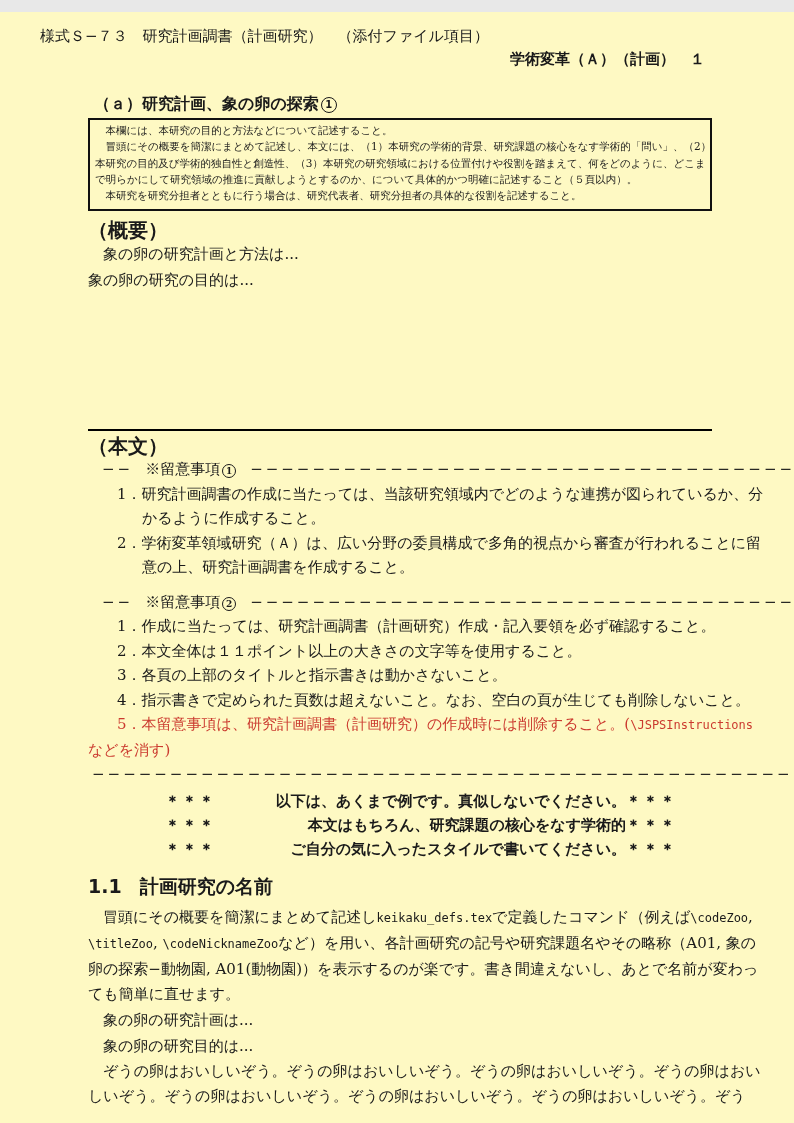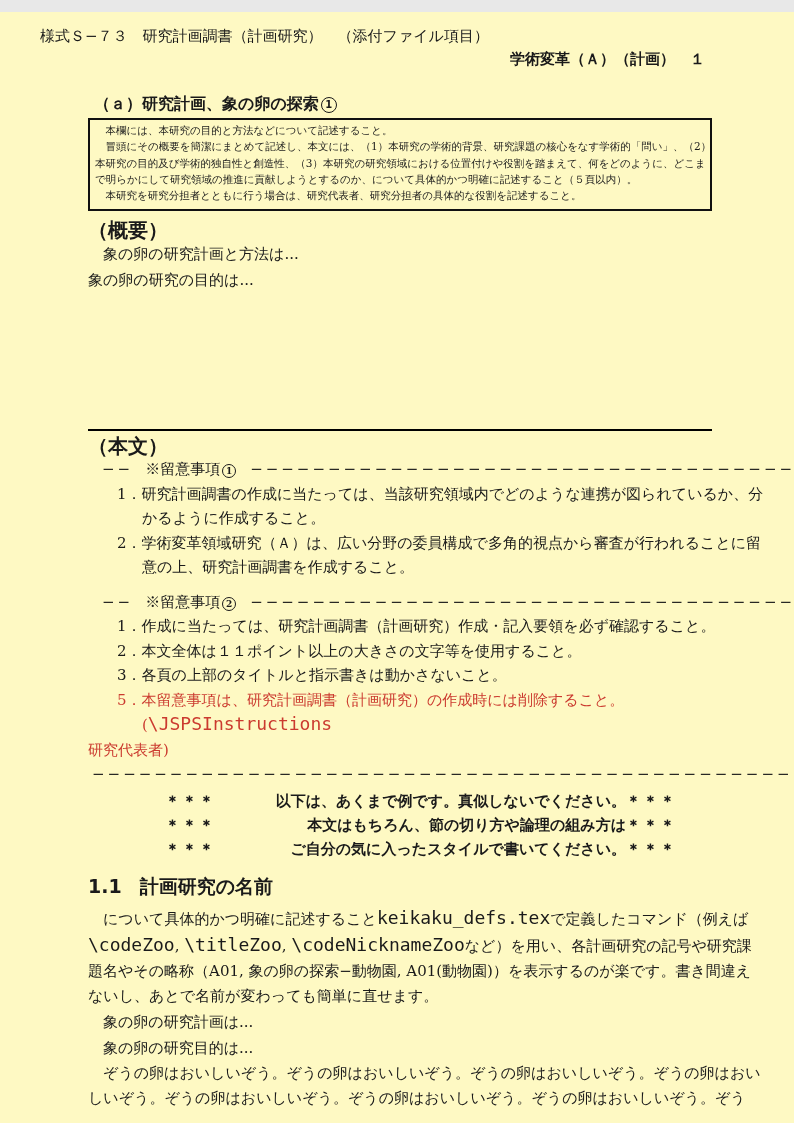--- a/index.html
+++ b/index.html
@@ -73,21 +73,21 @@
   .note-item {
     font-size:15px; line-height:24.5px;
     padding-left:54px; text-indent:-25px;
   }
   .red { color:#cb3a2f; }
   .red-cont { font-size:15px; line-height:24.5px; }
   .closing { margin-left:4px; font-size:15px; line-height:24.5px; letter-spacing:3px; white-space:nowrap; }
 
   .mono {
     font-family:"DejaVu Sans Mono","Liberation Mono",monospace;
-    font-size:18px;
+    font-size:12px;
   }
 
   .ex-block { margin-top:2px; }
   .ex-row {
     display:flex; align-items:baseline;
     margin-left:77px;
     font-family:"DejaVu Sans","Liberation Sans",sans-serif;
     font-weight:bold;
     font-size:15px; line-height:24px;
   }
@@ -129,44 +129,45 @@
     <div class="note-header"><span class="dashes">−−</span><span class="nh-label">※留意事項</span><span class="circ circ-s">1</span><span class="dashes nh-tail">−−−−−−−−−−−−−−−−−−−−−−−−−−−−−−−−−−−−−−−−</span></div>
 
     <div class="note-item">1．研究計画調書の作成に当たっては、当該研究領域内でどのような連携が図られているか、分かるように作成すること。</div>
     <div class="note-item">2．学術変革領域研究（Ａ）は、広い分野の委員構成で多角的視点から審査が行われることに留意の上、研究計画調書を作成すること。</div>
 
     <div class="note-header mt10"><span class="dashes">−−</span><span class="nh-label">※留意事項</span><span class="circ circ-s">2</span><span class="dashes nh-tail">−−−−−−−−−−−−−−−−−−−−−−−−−−−−−−−−−−−−−−−−</span></div>
 
     <div class="note-item">1．作成に当たっては、研究計画調書（計画研究）作成・記入要領を必ず確認すること。</div>
     <div class="note-item">2．本文全体は１１ポイント以上の大きさの文字等を使用すること。</div>
     <div class="note-item">3．各頁の上部のタイトルと指示書きは動かさないこと。</div>
+    <div class="note-item">4．指示書きで定められた頁数は超えないこと。なお、空白の頁が生じても削除しないこと。</div>
     <div class="note-item red"><span>5．本留意事項は、研究計画調書（計画研究）の作成時には削除すること。(</span><span class="mono">\JSPSInstructions</span></div>
-    <div class="red-cont red">研究代表者)</div>
+    <div class="red-cont red">などを消す)</div>
 
     <div class="closing">−−−−−−−−−−−−−−−−−−−−−−−−−−−−−−−−−−−−−−−−−−−−−−−</div>
 
     <div class="ex-block">
       <div class="ex-row">
           <span class="ex-stars">＊＊＊</span>
           <span class="ex-text">以下は、あくまで例です。真似しないでください。</span>
           <span class="ex-stars">＊＊＊</span>
         </div>
       <div class="ex-row">
           <span class="ex-stars">＊＊＊</span>
-          <span class="ex-text">本文はもちろん、節の切り方や論理の組み方は</span>
+          <span class="ex-text">本文はもちろん、研究課題の核心をなす学術的</span>
           <span class="ex-stars">＊＊＊</span>
         </div>
       <div class="ex-row">
           <span class="ex-stars">＊＊＊</span>
           <span class="ex-text">ご自分の気に入ったスタイルで書いてください。</span>
           <span class="ex-stars">＊＊＊</span>
         </div>
     </div>
 
     <div class="gothic sec11"><span class="sec11-num">1.1</span><span>計画研究の名前</span></div>
 
-    <div class="para p1"><span>　について具体的かつ明確に記述すること</span><span class="mono">keikaku_defs.tex</span><span>で定義したコマンド（例えば</span><span class="mono">\codeZoo</span><span>, </span><span class="mono">\titleZoo</span><span>,  </span><span class="mono">\codeNicknameZoo</span><span>など）を用い、各計画研究の記号や研究課題名やその略称（A01, 象の卵の探索−動物園, A01(動物園)）を表示するのが楽です。書き間違えないし、あとで名前が変わっても簡単に直せます。</span></div>
+    <div class="para p1"><span>　冒頭にその概要を簡潔にまとめて記述し</span><span class="mono">keikaku_defs.tex</span><span>で定義したコマンド（例えば</span><span class="mono">\codeZoo</span><span>, </span><span class="mono">\titleZoo</span><span>,  </span><span class="mono">\codeNicknameZoo</span><span>など）を用い、各計画研究の記号や研究課題名やその略称（A01, 象の卵の探索−動物園, A01(動物園)）を表示するのが楽です。書き間違えないし、あとで名前が変わっても簡単に直せます。</span></div>
     <div class="body-line">　象の卵の研究計画は...</div>
     <div class="body-line">　象の卵の研究目的は...</div>
     <div class="para">　ぞうの卵はおいしいぞう。ぞうの卵はおいしいぞう。ぞうの卵はおいしいぞう。ぞうの卵はおいしいぞう。ぞうの卵はおいしいぞう。ぞうの卵はおいしいぞう。ぞうの卵はおいしいぞう。ぞう</div>
 
   </div>
 </div>
 
 </body></html>

